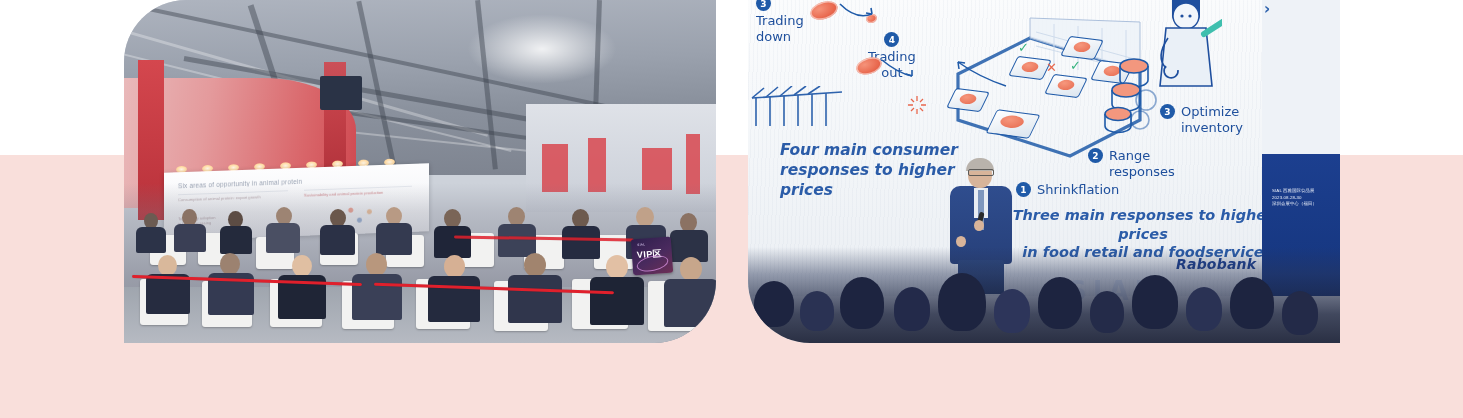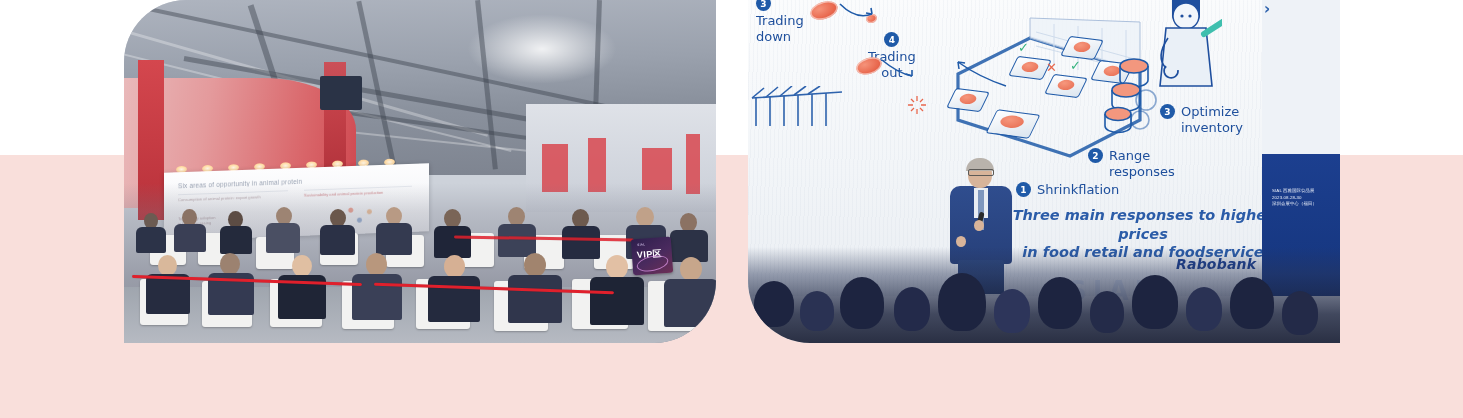--- a/index.html
+++ b/index.html
@@ -395,20 +395,22 @@
       </svg>
 
       <svg class="shelf-graphic" style="position:absolute;left:2px;top:86px;width:96px;height:46px;">
         <g stroke="#2f63ad" stroke-width="1.6" fill="none">
           <path d="M2,12 L92,6"></path>
           <path d="M6,12 L6,40 M20,11 L20,40 M34,10 L34,40 M48,9 L48,40 M62,8 L62,40 M76,7 L76,40"></path>
           <path d="M2,12 L14,2 M16,11 L28,1 M30,10 L42,0 M44,9 L56,0 M58,8 L70,0"></path>
         </g>
       </svg>
 
+      <div class="slide-ital" id="cap-four" style="white-space:pre-line;">Four main consumer
+responses to higher prices</div>
 
       <div class="counter">
         <svg style="position:absolute;left:0;top:0;width:250px;height:160px;">
           <g stroke="#1f5aa8" stroke-width="3.2" fill="none">
             <path d="M14,58 L86,22 L196,56 L196,104 L126,140 L14,104 Z" opacity="0.85"></path>
           </g>
           <g stroke="#9fb6d6" stroke-width="1" fill="#eef3f9" opacity=".85">
             <path d="M86,22 L196,56 L196,6 L86,2 Z"></path>
           </g>
           <g stroke="#cfdcec" stroke-width="1">

